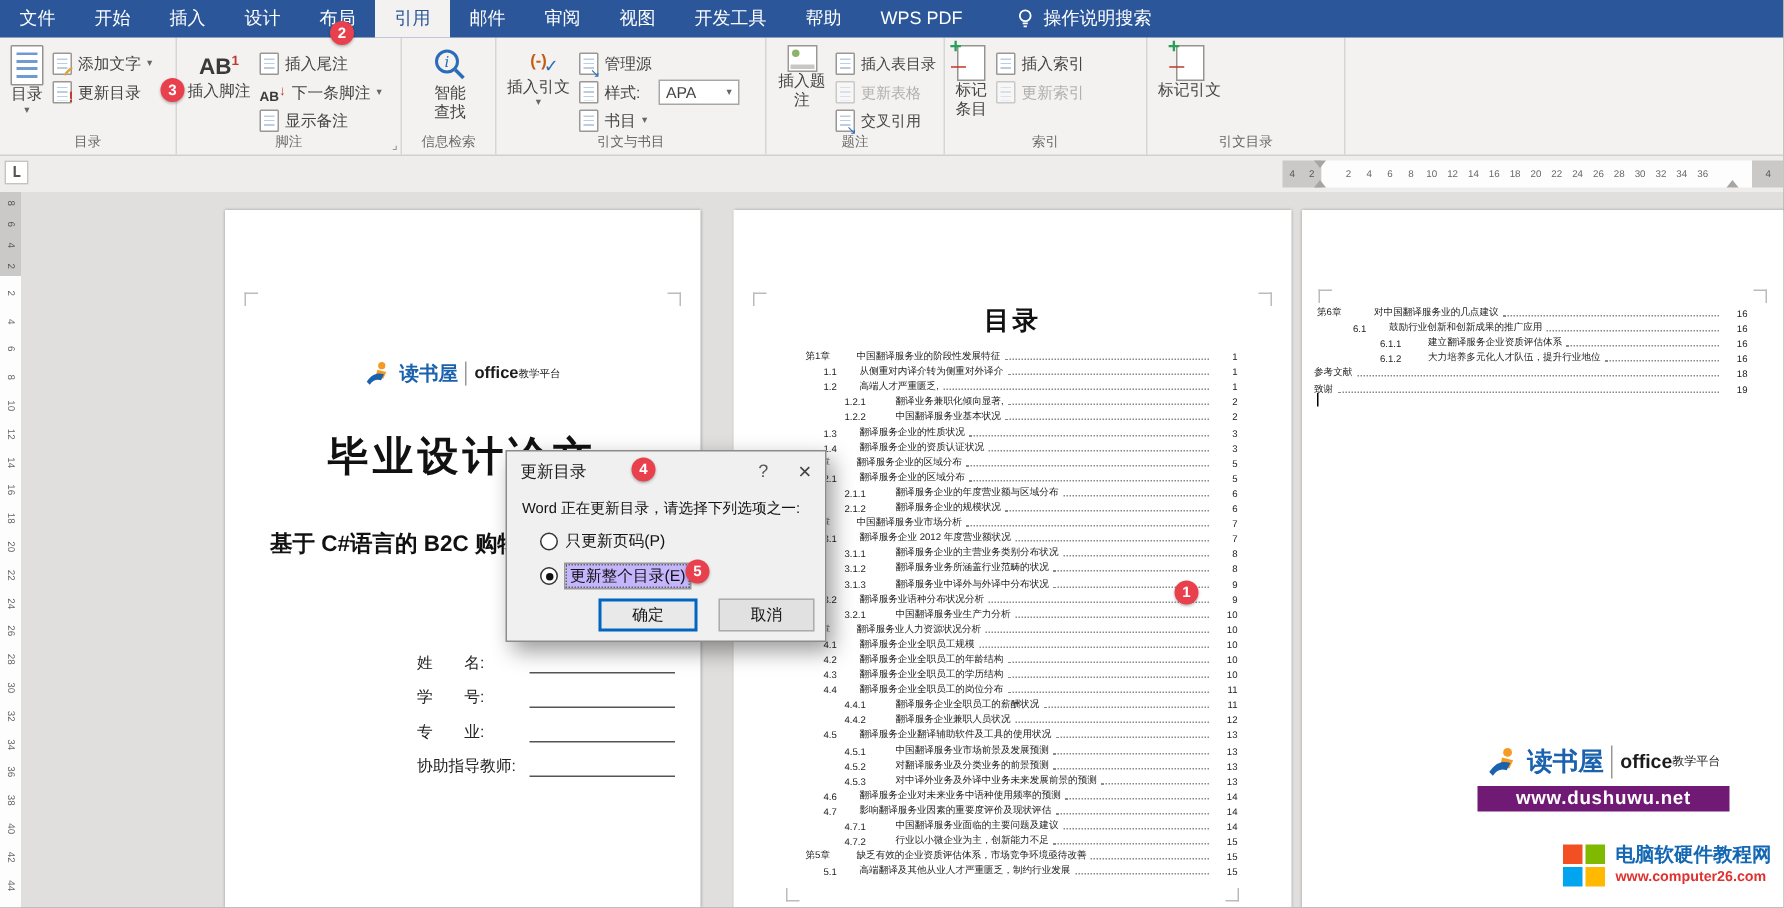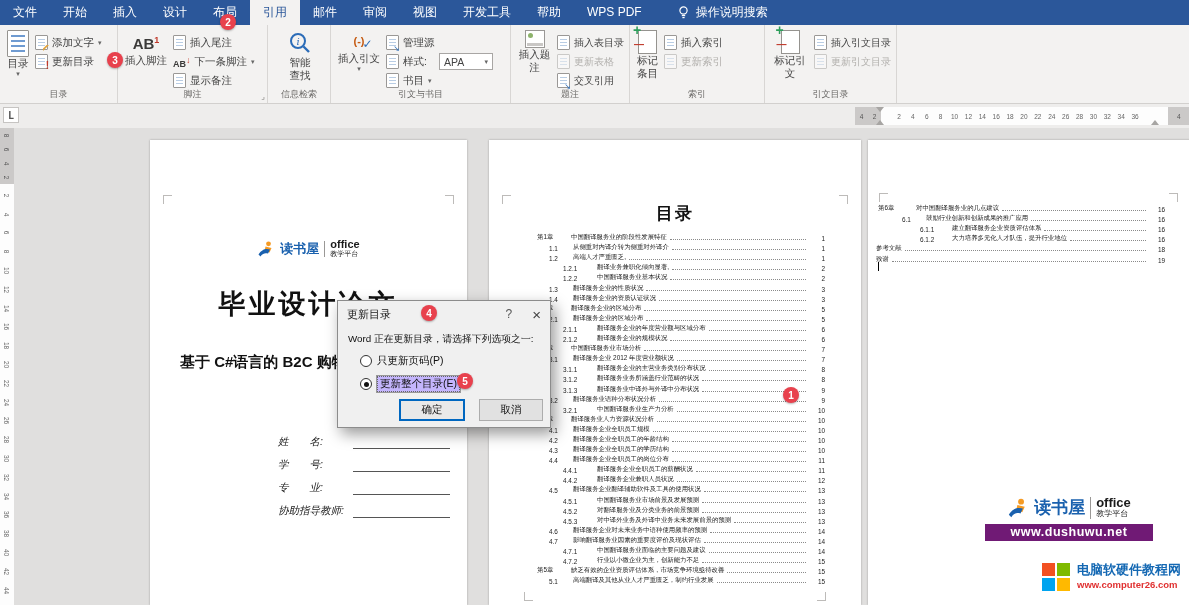--- a/index.html
+++ b/index.html
@@ -79,26 +79,26 @@
   .cm { position:absolute; width:9px; height:9px; border-color:#bdbbb9; }
   .cm.tl { border-left:1px solid #bdbbb9; border-top:1px solid #bdbbb9; }
   .cm.tr { border-right:1px solid #bdbbb9; border-top:1px solid #bdbbb9; }
   .cm.bl { border-left:1px solid #bdbbb9; border-bottom:1px solid #bdbbb9; }
   .cm.br { border-right:1px solid #bdbbb9; border-bottom:1px solid #bdbbb9; }
 
   
   .p1logo { position:absolute; top:100px; left:0; right:0; display:flex; align-items:center; justify-content:center; gap:5px; }
   .brand { color:#1a61ae; font-weight:bold; font-size:13px; }
   .logodiv { width:1px; height:16px; background:#9a9896; }
-  .logocol { display:flex; flex-direction:column; line-height:9px; }
+  .logocol { display:flex; line-height:9px; }
   .office { font-size:11px; font-weight:bold; color:#1b1b1b; }
   .platform { font-size:7px; color:#1b1b1b; }
   .p1title { position:absolute; top:146px; left:0; right:0; text-align:center; font-size:27px; font-weight:bold; color:#111; letter-spacing:3px; white-space:nowrap; }
   .p1sub { position:absolute; top:213px; left:30px; font-size:15px; font-weight:bold; color:#111; white-space:nowrap; }
-  .fields { position:absolute; top:286px; left:128px;font-style:italic; }
+  .fields { position:absolute; top:286px; left:128px; }
   .frow { display:flex; align-items:flex-end; height:23px; }
   .flabel { font-size:10.5px; color:#222; width:72px; white-space:nowrap; }
   .fline { width:97px; border-bottom:1px solid #555; height:12px; margin-left:3px; }
 
   
   .p2head { position:absolute; top:62px; left:0; right:0; text-align:center; font-size:17px; font-weight:bold; color:#111; letter-spacing:2px; }
   .toc { position:absolute; top:92px; left:48px; right:36px; }
   .toc3 { position:absolute; top:63px; left:8px; right:28px; }
   .trow { display:flex; align-items:flex-end; height:10.1px; font-size:6.4px; color:#222; white-space:nowrap; }
   .tnum { flex:none; }
@@ -330,30 +330,20 @@
         </div>
       </div>
       <div class="glabel">索引</div>
     </div>
 
     <div class="group" style="left:765px;width:132px;">
       <div class="ginner">
         <div class="bigbtn">
           <span class="markico"></span>
           <span>标记引文</span>
-        </div>
-        <div class="scol" style="font-size:10px;">
-          <div class="sbtn" style="font-size:10px;">
-            <span class="pgico"></span>
-            <span>插入引文目录</span>
-          </div>
-          <div class="sbtn disabled" style="font-size:10px;">
-            <span class="pgico"></span>
-            <span>更新引文目录</span>
-          </div>
         </div>
       </div>
       <div class="glabel">引文目录</div>
     </div>
   </div>
 
   <div class="hstrip">
     <div class="tabsel">L</div>
     <div class="hruler">
       <div class="hseg-l">

